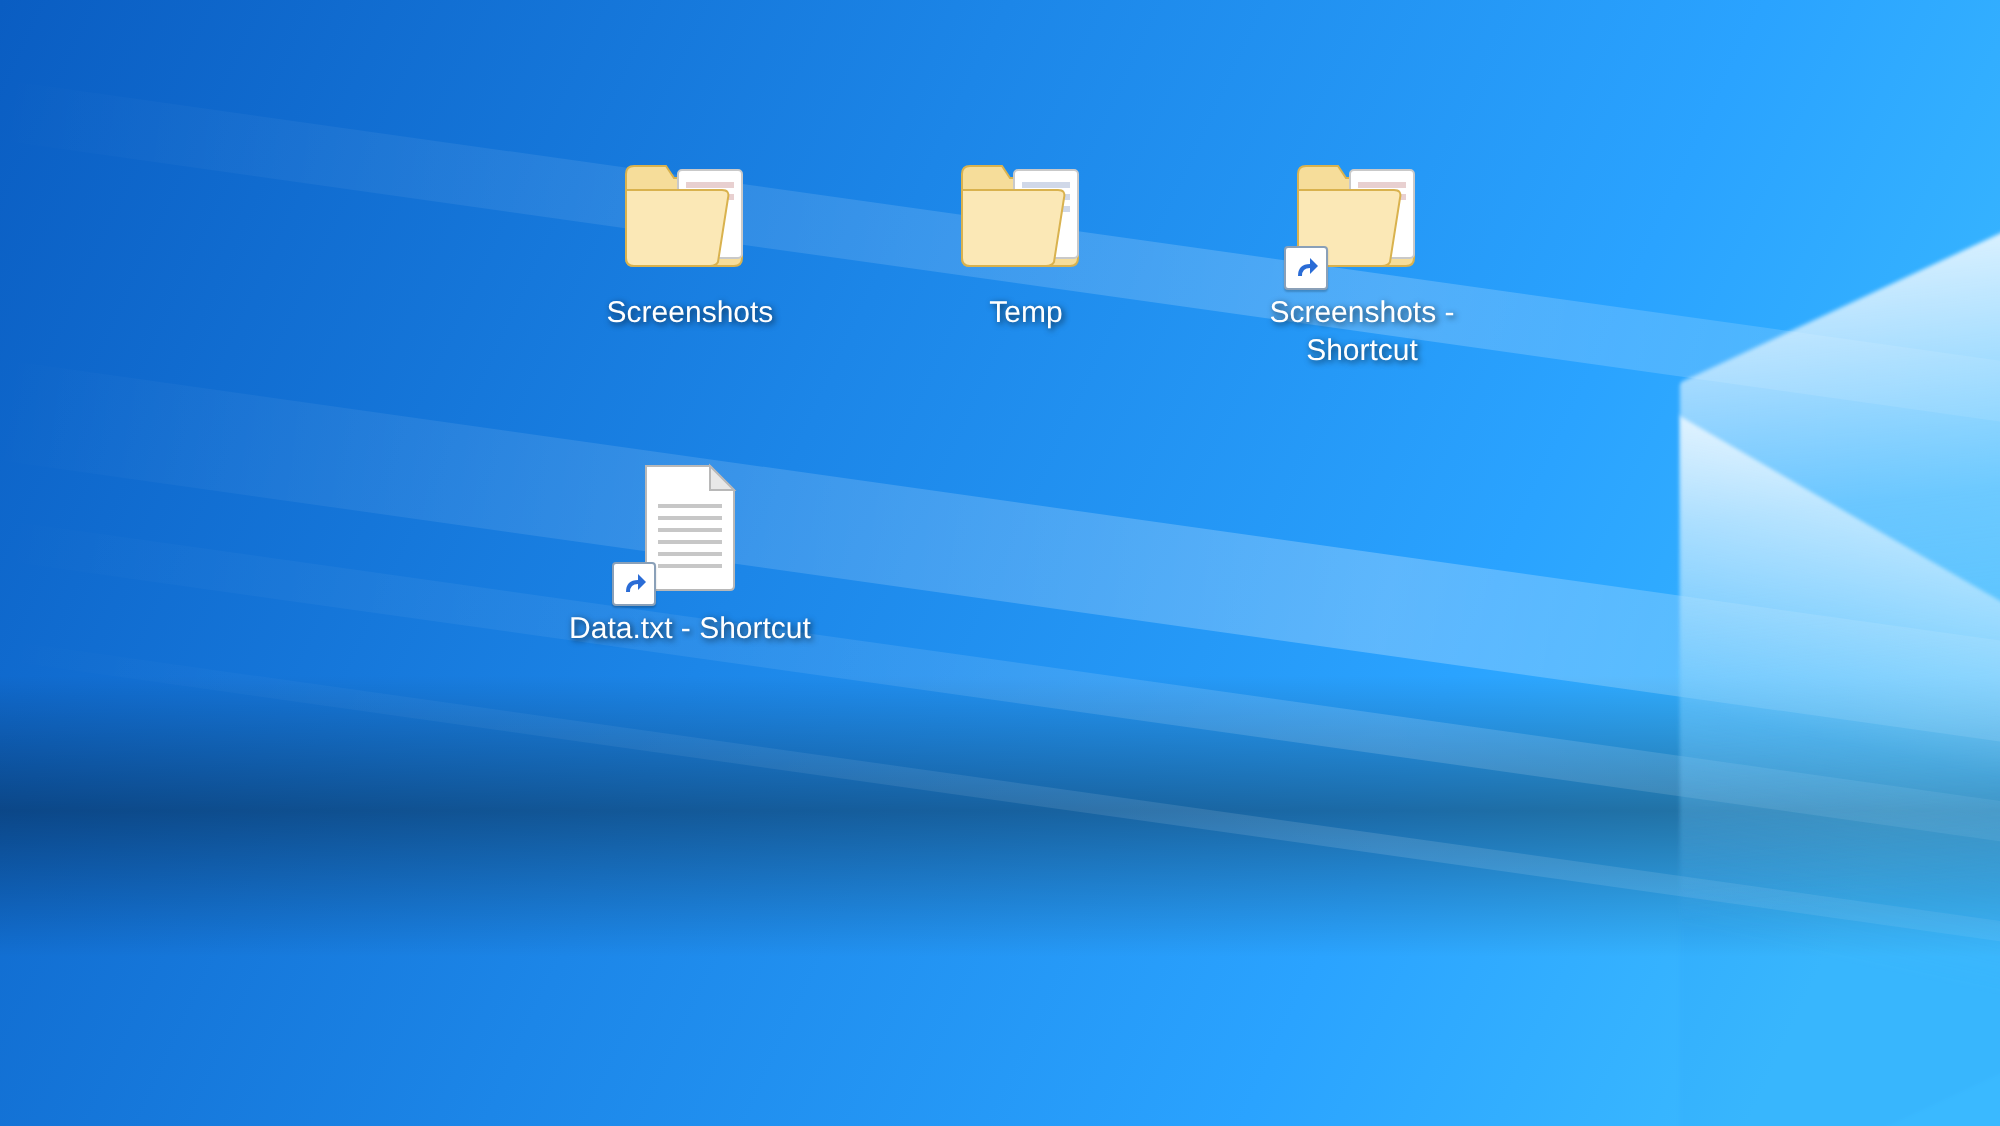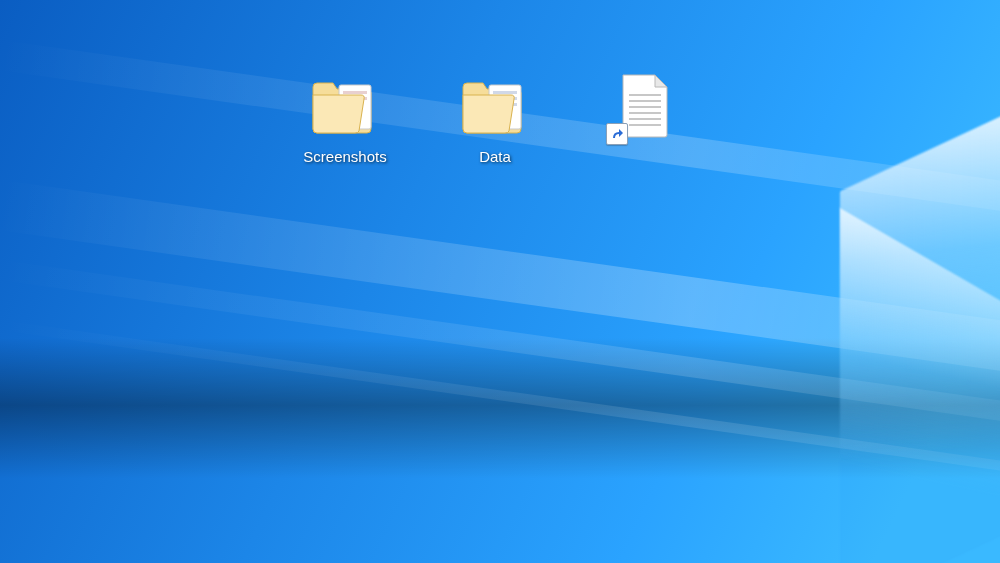--- a/index.html
+++ b/index.html
@@ -48,20 +48,21 @@
       position: absolute; inset: 0;
     }
     .grid {
       position: absolute;
       left: 270px; top: 70px;
       display: grid;
       grid-template-columns: repeat(3, 150px);
       grid-template-rows: 140px 160px;
       column-gap: 0px;
       row-gap: 45px;
+      gap: 18px;
     }
     .item {
       display: flex;
       flex-direction: column;
       align-items: center;
       justify-content: flex-start;
       width: 150px;
       cursor: pointer;
     }
     .icon-wrap {
@@ -123,24 +124,42 @@
       <div class="icon-wrap">
         <svg width="72" height="62" viewBox="0 0 72 62">
           <path d="M4 12 L4 54 Q4 58 8 58 L58 58 Q62 58 62 54 L62 18 Q62 14 58 14 L28 14 L24 8 L8 8 Q4 8 4 12 Z" fill="#f6dd9a" stroke="#d9b24e" stroke-width="1"></path>
           <rect x="30" y="10" width="32" height="44" rx="2" fill="#ffffff" stroke="#c9c9c9"></rect>
           <rect x="34" y="16" width="24" height="3" fill="#d0d8e8"></rect>
           <rect x="34" y="22" width="24" height="3" fill="#d0d8e8"></rect>
           <rect x="34" y="28" width="24" height="3" fill="#d0d8e8"></rect>
           <path d="M4 20 L52 20 Q56 20 55 24 L50 56 Q49 58 46 58 L8 58 Q4 58 4 54 Z" fill="#fbe8b6" stroke="#d9b24e" stroke-width="1"></path>
         </svg>
       </div>
-      <div class="label">Data</div>
+      <div class="label">Temp</div>
     </div>
 
 
+    <div class="item">
+      <div class="icon-wrap">
+        <svg width="72" height="62" viewBox="0 0 72 62">
+          <path d="M4 12 L4 54 Q4 58 8 58 L58 58 Q62 58 62 54 L62 18 Q62 14 58 14 L28 14 L24 8 L8 8 Q4 8 4 12 Z" fill="#f6dd9a" stroke="#d9b24e" stroke-width="1"></path>
+          <rect x="30" y="10" width="32" height="44" rx="2" fill="#ffffff" stroke="#c9c9c9"></rect>
+          <rect x="34" y="16" width="24" height="3" fill="#e8d0d0"></rect>
+          <rect x="34" y="22" width="24" height="3" fill="#e8d0d0"></rect>
+          <rect x="34" y="34" width="10" height="10" fill="#d44"></rect>
+          <path d="M4 20 L52 20 Q56 20 55 24 L50 56 Q49 58 46 58 L8 58 Q4 58 4 54 Z" fill="#fbe8b6" stroke="#d9b24e" stroke-width="1"></path>
+        </svg>
+        <div class="shortcut-badge">
+          <svg width="14" height="14" viewBox="0 0 14 14">
+            <path d="M3 11 Q3 5 9 5 L9 2 L13 6 L9 10 L9 7 Q5 7 5 11 Z" fill="#2a6cd6"></path>
+          </svg>
+        </div>
+      </div>
+      <div class="label">Screenshots - Shortcut</div>
+    </div>
 
 
     <div class="item">
       <div class="icon-wrap">
         <svg width="56" height="66" viewBox="0 0 56 66">
           <path d="M6 2 L38 2 L50 14 L50 62 Q50 64 48 64 L8 64 Q6 64 6 62 Z" fill="#ffffff" stroke="#b8b8b8"></path>
           <path d="M38 2 L38 14 L50 14 Z" fill="#e8e8e8" stroke="#b8b8b8"></path>
           <g stroke="#c7c7c7" stroke-width="2">
             <line x1="12" y1="22" x2="44" y2="22"></line>
             <line x1="12" y1="28" x2="44" y2="28"></line>
@@ -149,16 +168,17 @@
             <line x1="12" y1="46" x2="44" y2="46"></line>
             <line x1="12" y1="52" x2="44" y2="52"></line>
           </g>
         </svg>
         <div class="shortcut-badge">
           <svg width="14" height="14" viewBox="0 0 14 14">
             <path d="M3 11 Q3 5 9 5 L9 2 L13 6 L9 10 L9 7 Q5 7 5 11 Z" fill="#2a6cd6"></path>
           </svg>
         </div>
       </div>
+      <div class="label">Data.txt - Shortcut</div>
     </div>
 
   </div>
 </div>
 
 </body></html>

